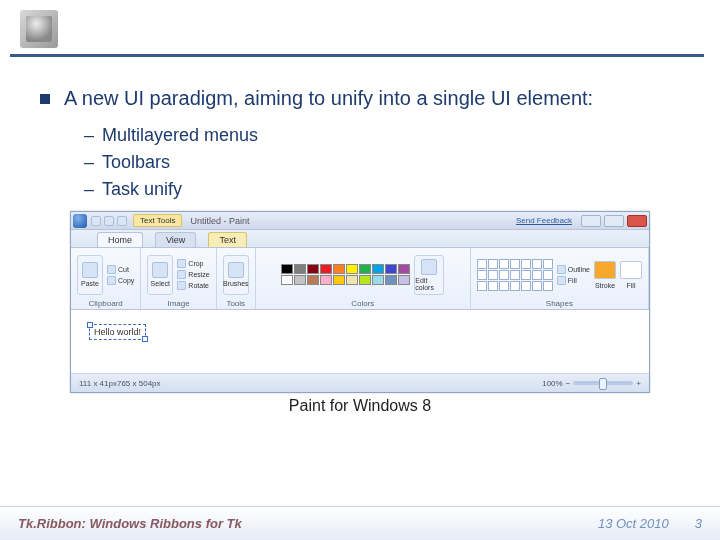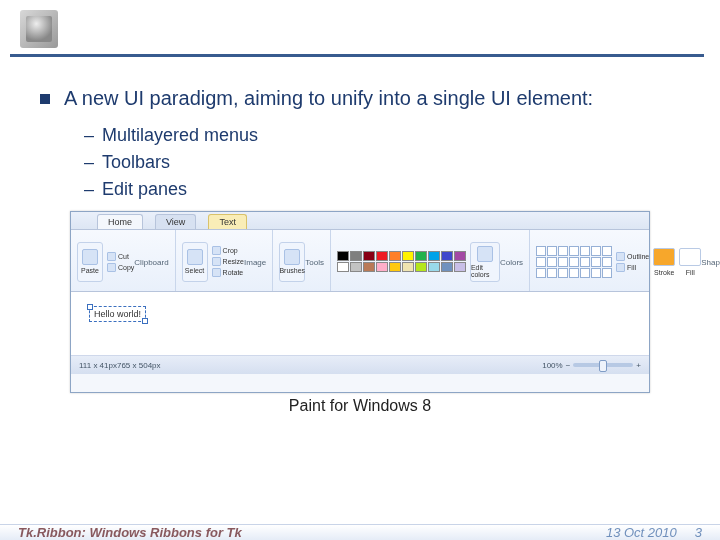--- a/index.html
+++ b/index.html
@@ -119,21 +119,21 @@
   .tab.ctx { background:#f9edb7; border-color:#d9c26a;}
   .pw-ribbon {
     height:62px;
     background:linear-gradient(#f6f9fe,#e9f0fb);
     border-bottom:1px solid #b7c4db;
     display:flex;
   }
   .grp {
     border-right:1px solid #c9d6eb;
     padding:3px 6px 1px 6px;
-    display:flex; flex-direction:row;
+    display:flex; flex-direction:column;
     justify-content:space-between;
     align-items:center;
   }
   .grp-body { display:flex; gap:4px; align-items:center; flex:1;}
   .grp-label { font-size:8px;color:#567;margin-top:1px;}
   .bigbtn { width:26px;height:40px;border:1px solid #c3d2ea;background:#f0f5fd;border-radius:3px;display:flex;flex-direction:column;align-items:center;justify-content:center;font-size:7px;gap:2px;}
   .bigbtn .ico{width:16px;height:16px;background:#d6e3f6;border:1px solid #a9c1e5;border-radius:2px;}
   .smallcol{display:flex;flex-direction:column;gap:2px;font-size:7px;}
   .smallbtn{display:flex;align-items:center;gap:2px;}
   .smallbtn .ico{width:9px;height:9px;background:#d6e3f6;border:1px solid #a9c1e5;border-radius:1px;}
@@ -156,27 +156,28 @@
   .zslider::after{content:"";position:absolute;left:50%;top:-3px;width:6px;height:10px;background:#eef3fb;border:1px solid #7f9cc6;border-radius:2px;transform:translateX(-50%);}
   .caption{
     text-align:center;
     font-size:16px;
     color:#222;
     margin-top:4px;
   }
   .footer{
     position:absolute;
     bottom:0;left:0;right:0;
-    height:16px;
+    height:34px;
     background:linear-gradient(#fff,#e5ecf7);
     border-top:1px solid #c9d4e8;
     display:flex;
-    align-items:flex-start;
+    align-items:center;
     padding:0 18px;
     font-size:13px;
+    gap:8px;
   }
   .footer .ftitle{color:#88595e;font-style:italic;font-weight:bold;}
   .footer .fdate{margin-left:auto;color:#7090bc;font-style:italic;margin-right:18px;}
   .footer .fpage{color:#7090bc;font-style:italic;}
 </style>
 </head>
 <body>
 
 <div class="header">
   <div class="logo"></div>
@@ -191,25 +192,41 @@
     <div class="sub-item">
         <span class="dash">–</span>
         <span>Multilayered menus</span>
       </div>
     <div class="sub-item">
         <span class="dash">–</span>
         <span>Toolbars</span>
       </div>
     <div class="sub-item">
         <span class="dash">–</span>
-        <span>Edit panes</span>
+        <span>Task unify</span>
       </div>
   </div>
 
   <div class="paint-window">
+    <div class="pw-titlebar">
+      <div class="pw-orb"></div>
+      <div class="qat">
+        <span></span>
+        <span></span>
+        <span></span>
+      </div>
+      <div class="ctx-tab">Text Tools</div>
+      <div class="pw-title-text">Untitled - Paint</div>
+      <div class="pw-right">
+        <span class="feedback">Send Feedback</span>
+        <span class="winbtn"></span>
+        <span class="winbtn"></span>
+        <span class="winbtn close"></span>
+      </div>
+    </div>
     <div class="pw-tabs">
       <div class="tab active">Home</div>
       <div class="tab">View</div>
       <div class="tab ctx">Text</div>
     </div>
     <div class="pw-ribbon">
       <div class="grp">
         <div class="grp-body">
           <div class="bigbtn">
               <span class="ico"></span>

